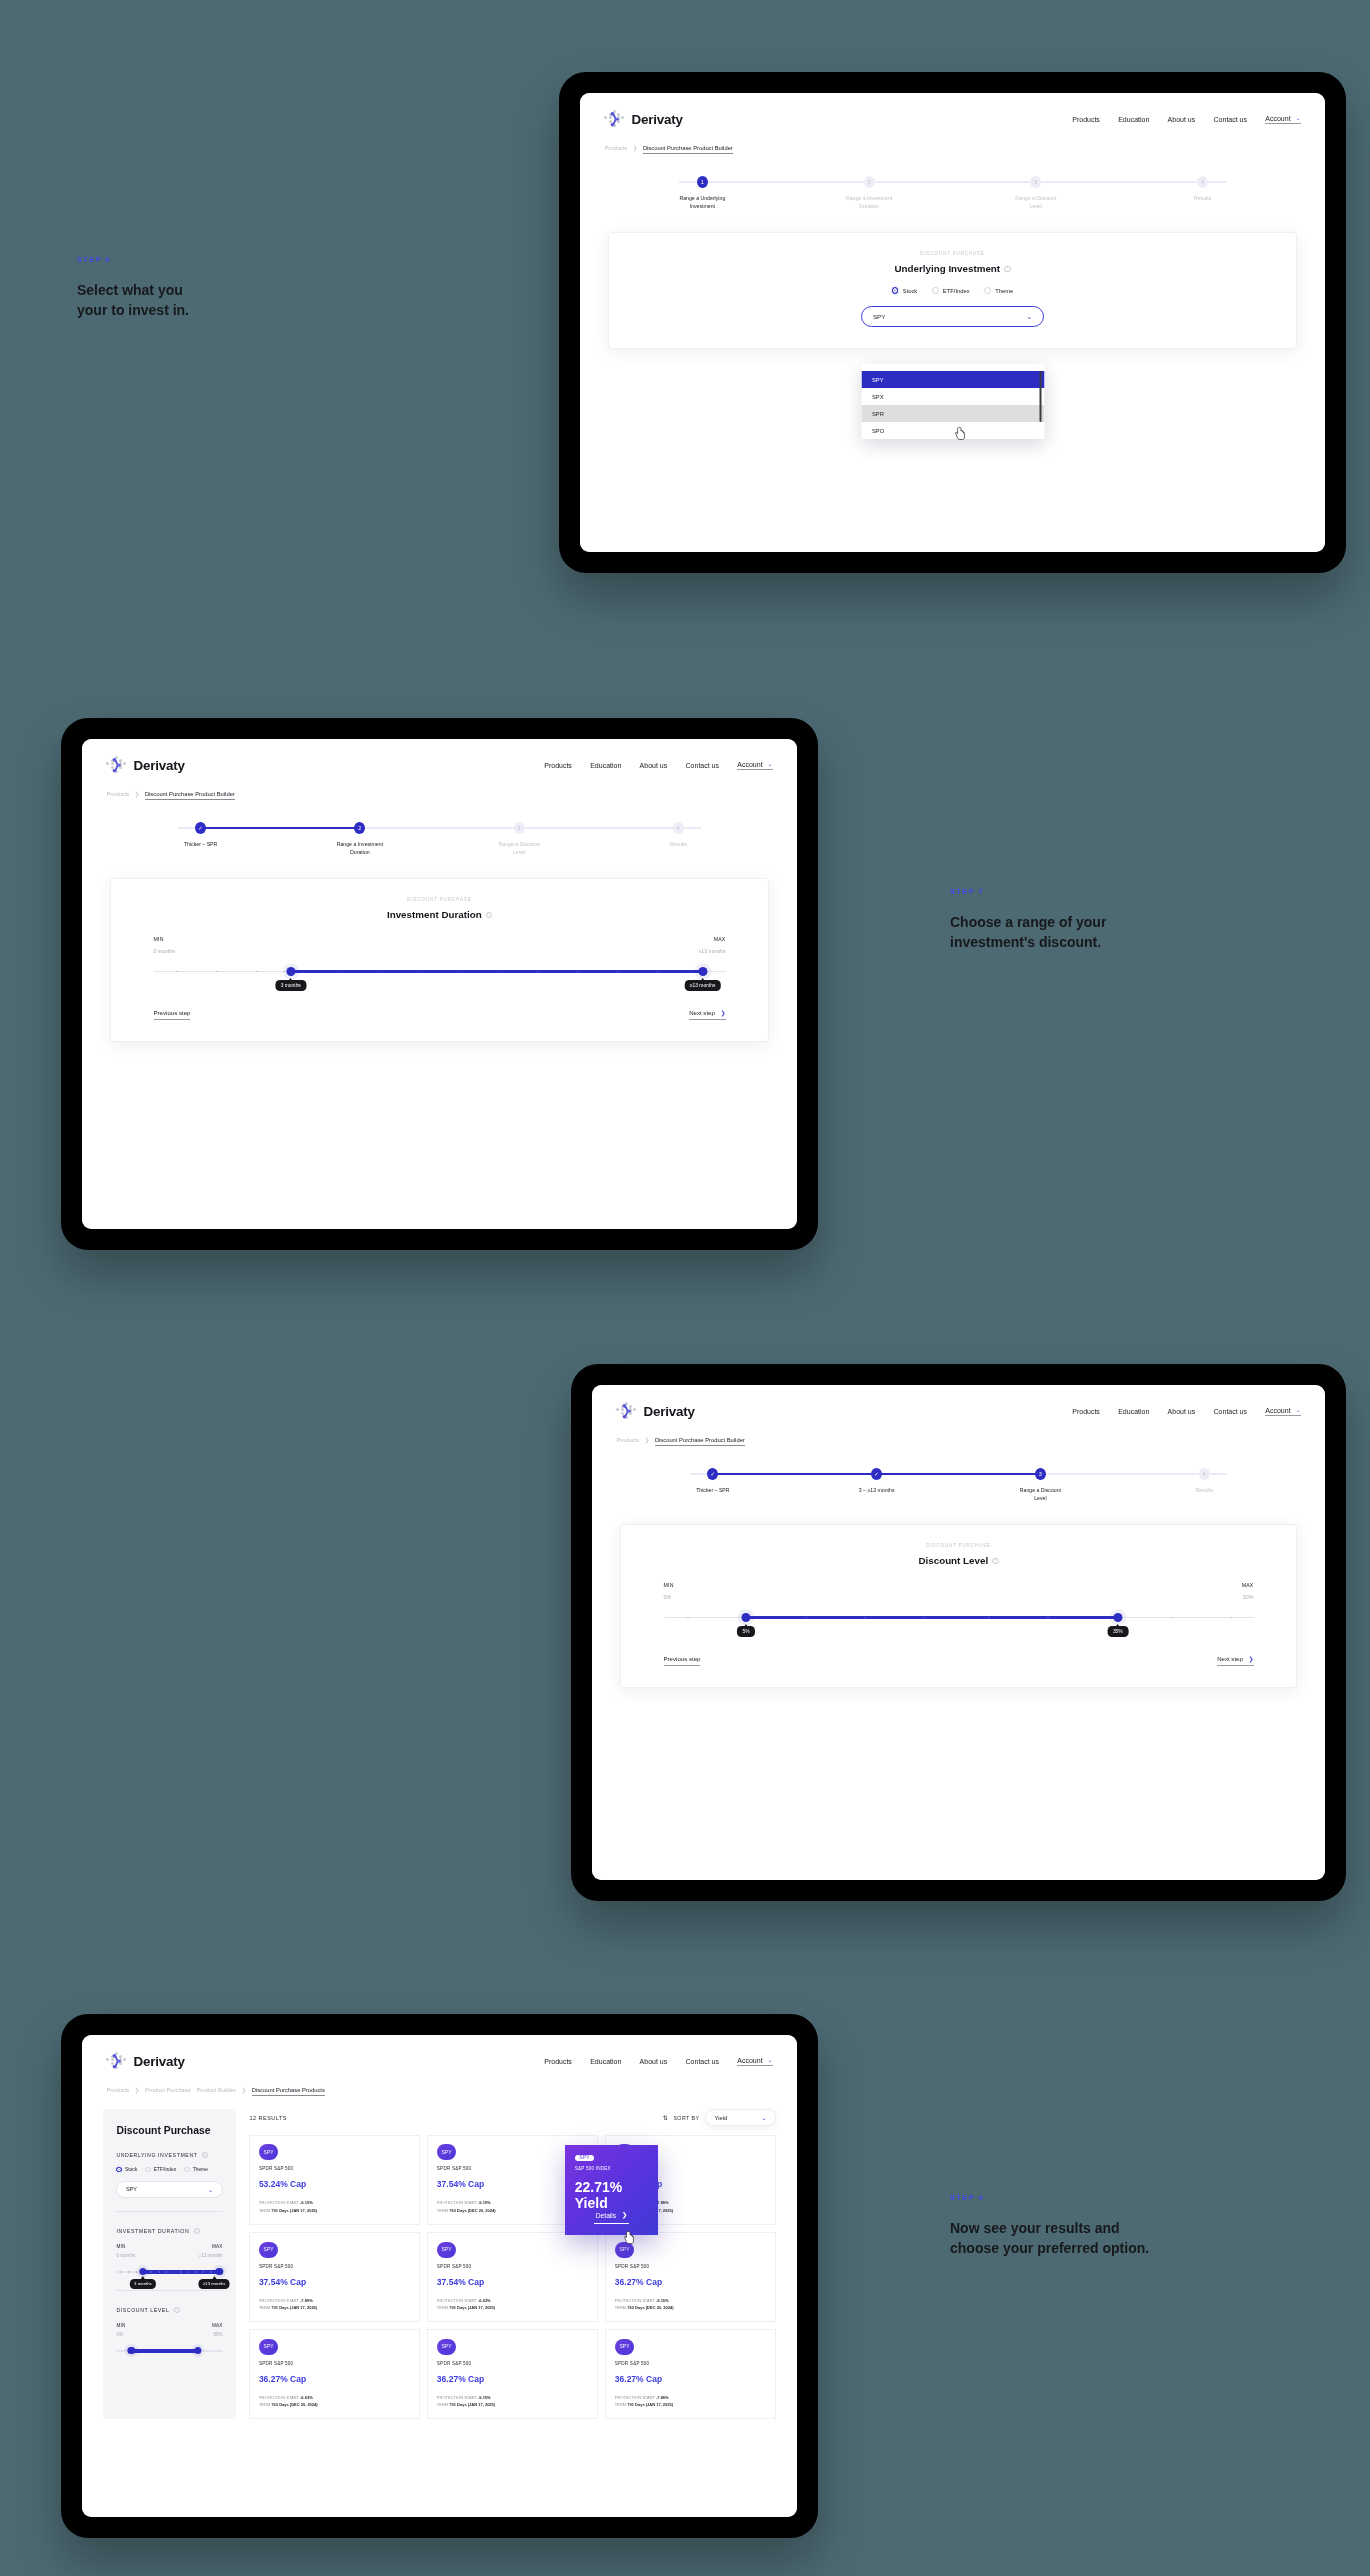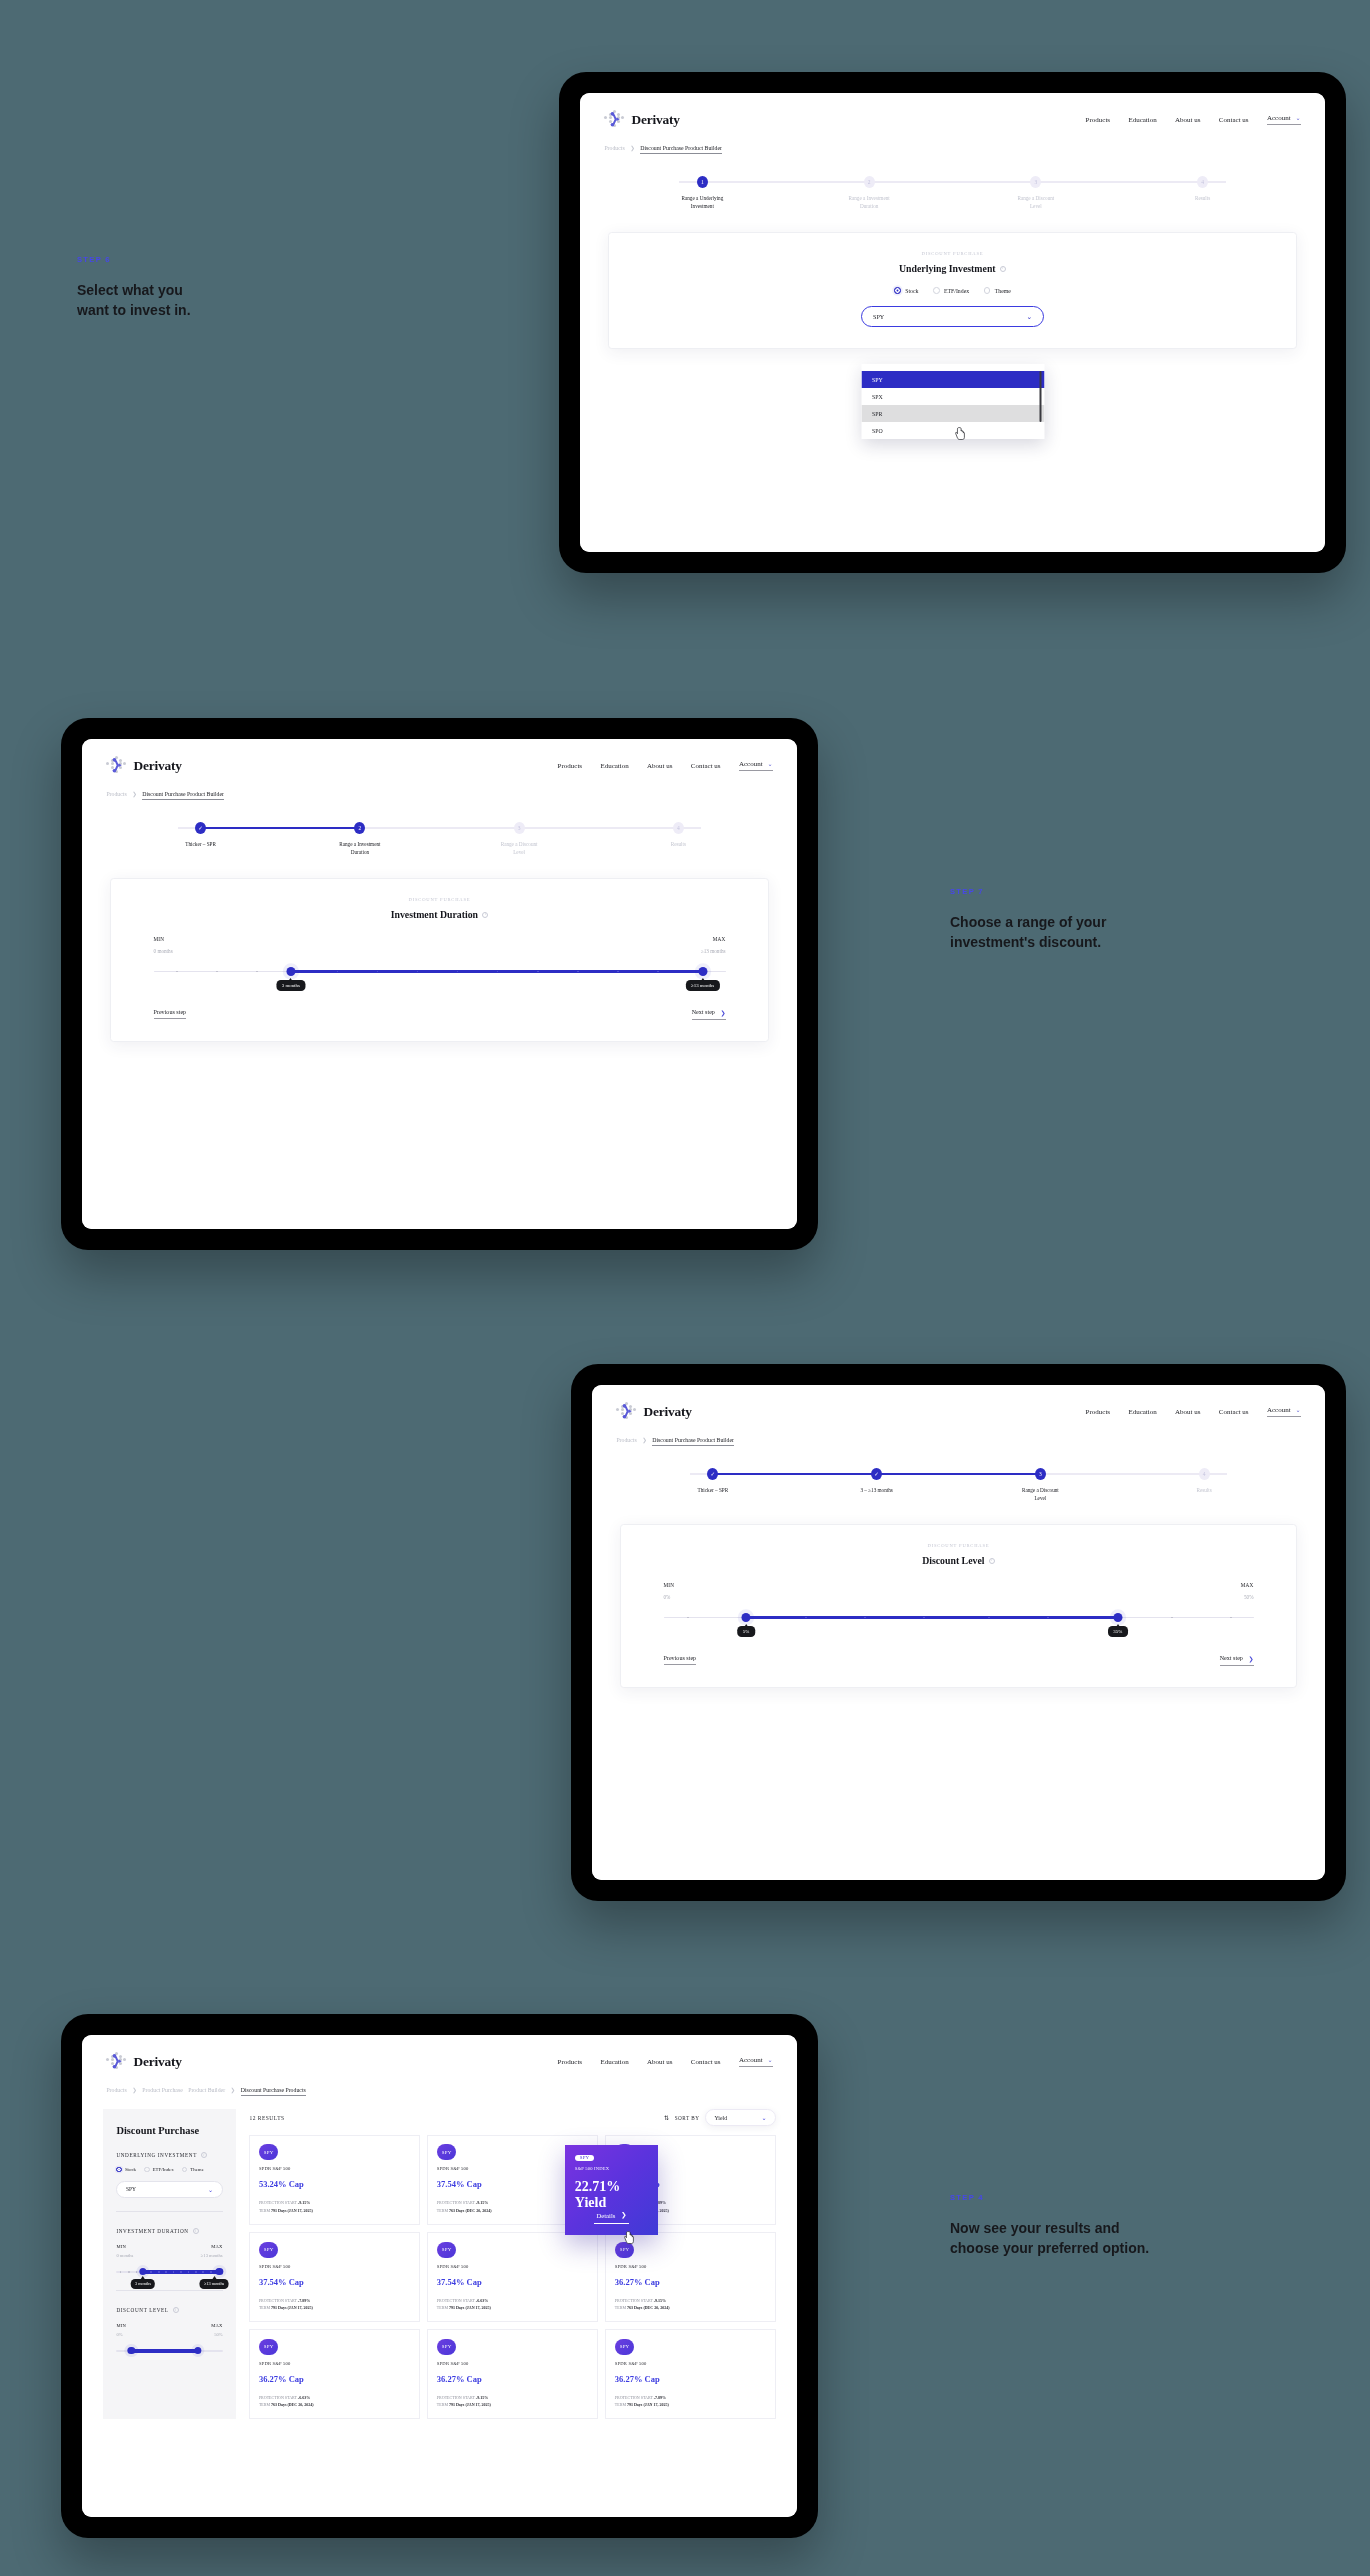--- a/index.html
+++ b/index.html
@@ -11,21 +11,20 @@
   }
   .stage { position: relative; width: 1371px; height: 2576px; }
 
   
   .device {
     position: absolute;
     background: #000;
     border-radius: 27px;
     padding: 21px;
     box-shadow: 0 24.4px 49px rgba(0,0,0,.30);
-    font-family: Liberation Serif, serif;
   }
   .device.clip { overflow: hidden; }
   .screen {
     width: 100%; height: 100%;
     background: #fff;
     border-radius: 9.8px;
     overflow: hidden;
     position: relative;
   }
 
@@ -256,21 +255,21 @@
 </style>
 </head>
 <body>
 
 <div class="stage">
 
   <div class="caption" style="left:77px; top:255px; width:317px;">
     <div class="step-kicker">STEP 6</div>
     <div class="step-text">
       <div>Select what you</div>
-      <div>want to invest in.</div>
+      <div>your to invest in.</div>
     </div>
   </div>
 
   <div class="device clip" style="left:559px; top:72px; width:787px; height:501px;">
     <div class="screen">
       <div class="page">
 
         <div class="topnav">
           <div class="brand">
             <span class="logo-dots">

